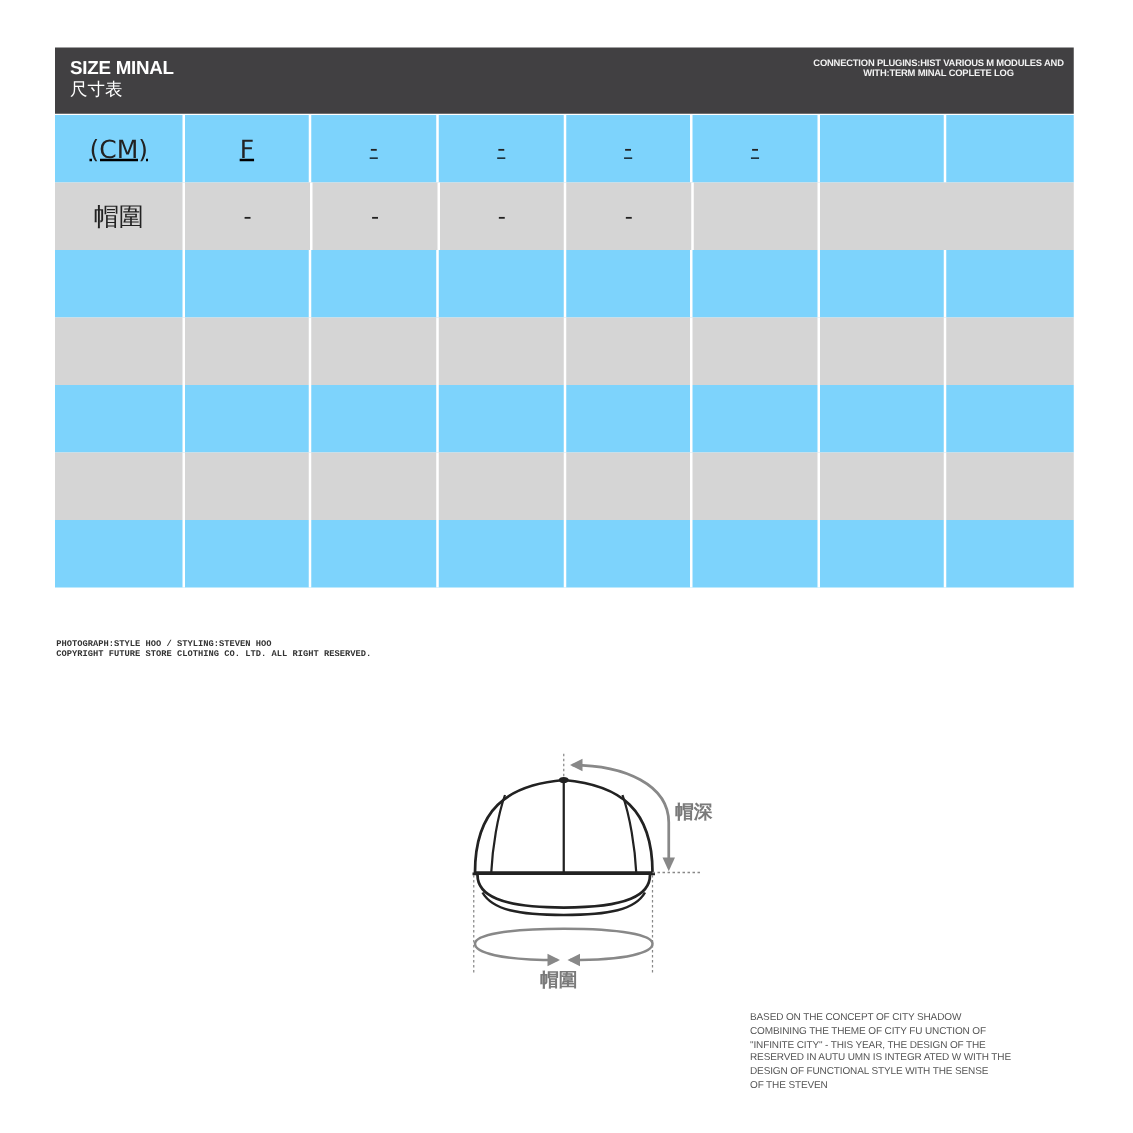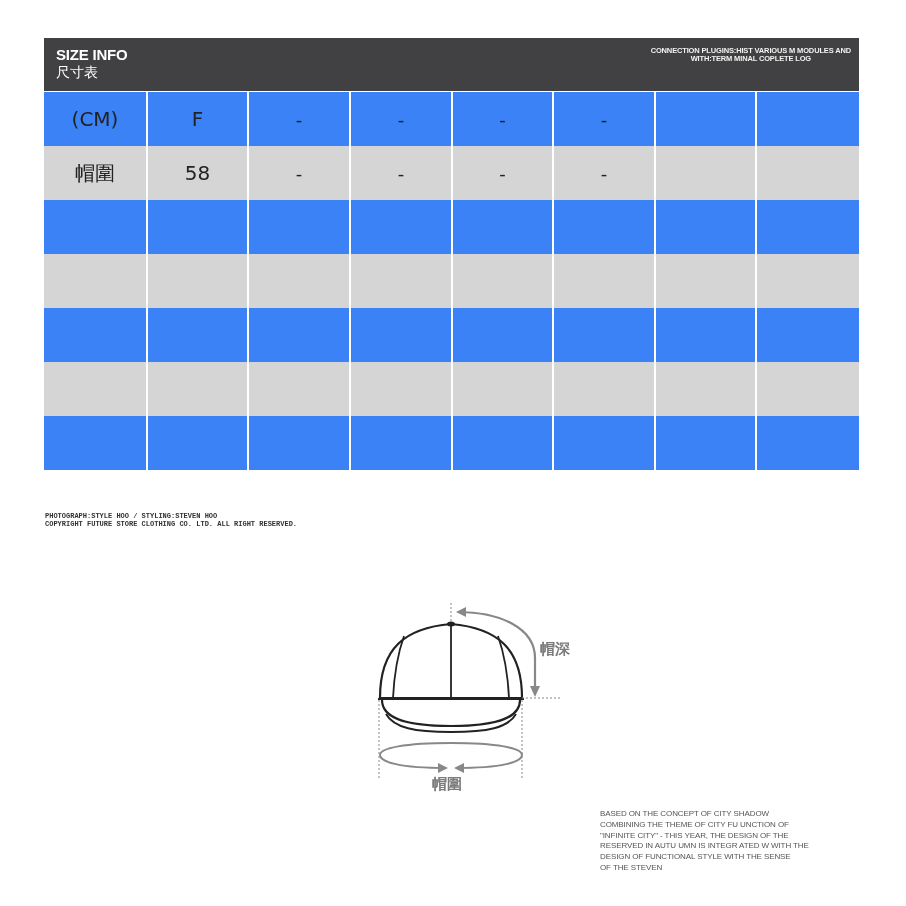--- a/index.html
+++ b/index.html
@@ -56,21 +56,21 @@
     }
     .table-body {
       display: flex;
       flex-direction: column;
       margin-top: 1px;
     }
     .table-row {
       display: flex;
       height: 54px;
     }
-    .table-row.light { background: #3b82f6; }
+    .table-row.light { background: #7dd3fc; text-decoration: underline; }
     .table-row.dark { background: #d5d5d5; }
     .cell {
       flex: none;
       height: 100%;
       display: flex;
       align-items: center;
       justify-content: center;
       font-family: "DejaVu Sans", sans-serif;
       font-size: 20px;
       color: #222222;
@@ -137,42 +137,41 @@
       color: #555555;
       letter-spacing: -0.1px;
     }
     .description div { white-space: nowrap; }
   </style>
 </head>
 <body>
 
 <div class="size-table">
   <div class="table-header">
-    <div class="header-title">SIZE INFO</div>
+    <div class="header-title">SIZE MINAL</div>
     <div class="header-subtitle">尺寸表</div>
     <div class="header-note">
       <div>CONNECTION PLUGINS:HIST VARIOUS M MODULES AND</div>
       <div>WITH:TERM MINAL COPLETE LOG</div>
     </div>
   </div>
 
   <div class="table-body">
     <div class="table-row light">
       <div class="cell c0">(CM)</div>
       <div class="cell c1">F</div>
       <div class="cell c2 dash">-</div>
       <div class="cell c3 dash">-</div>
       <div class="cell c4 dash">-</div>
       <div class="cell c5 dash">-</div>
       <div class="cell c6"></div>
       <div class="cell c7"></div>
     </div>
     <div class="table-row dark">
       <div class="cell c0">帽圍</div>
-      <div class="cell c1">58</div>
       <div class="cell c2 dash">-</div>
       <div class="cell c3 dash">-</div>
       <div class="cell c4 dash">-</div>
       <div class="cell c5 dash">-</div>
       <div class="cell c6"></div>
       <div class="cell c7"></div>
     </div>
     <div class="table-row light">
       <div class="cell c0"></div>
       <div class="cell c1"></div>

